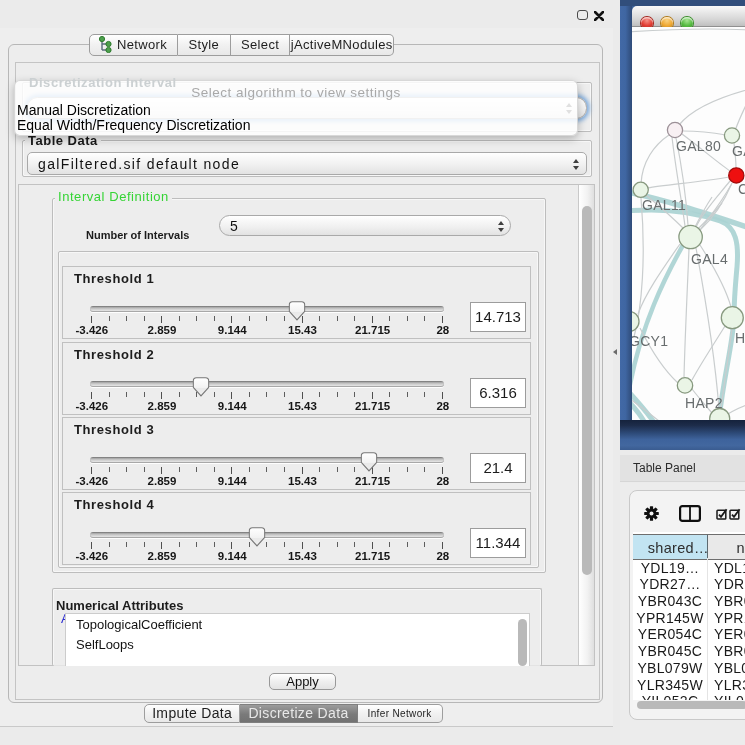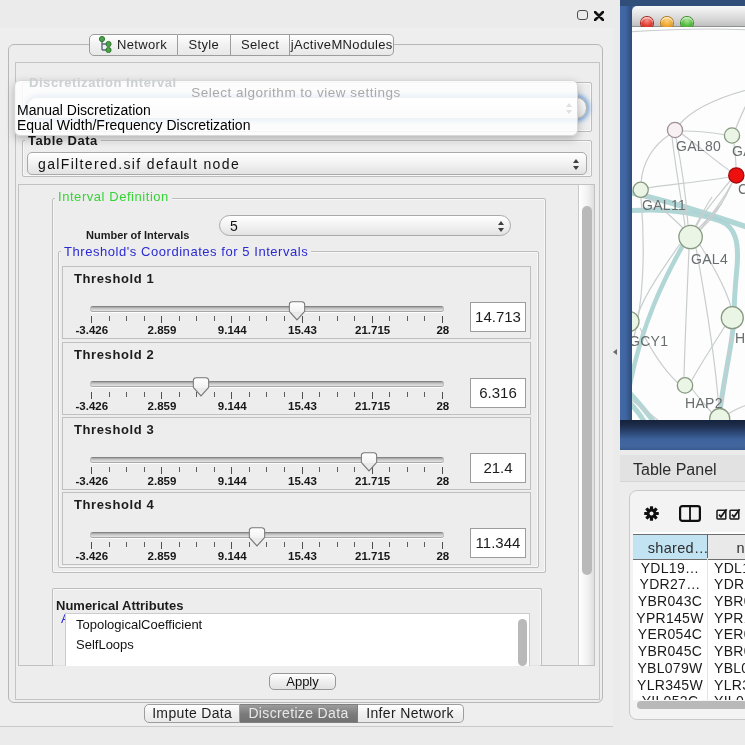--- a/index.html
+++ b/index.html
@@ -68,21 +68,21 @@
 #desk .topb{position:absolute;left:0;top:0;width:100%;height:6px;background:#304d7a}
 #desk .leftb{position:absolute;left:0;top:6px;width:12px;height:414px;background:linear-gradient(90deg,#4269a6,#3f66a2 45%,#2f4b78)}
 #desk .botb{position:absolute;left:0;top:420px;width:100%;height:30px;
  background:linear-gradient(#15223c,#1d2c4a 18%,#2c4875 42%,#3e639c 65%,#42679f 85%,#3a5c90)}
 #ntitle{left:632px;top:6px;width:113px;height:21px;background:linear-gradient(#f9f9f9,#d4d4d4 70%,#bfbfbf);
  border-bottom:1px solid #909090;border-top-left-radius:5px}
 .tl{position:absolute;top:11px;width:11.5px;height:11.5px;border-radius:50%}
 #canvas{left:632px;top:27px;width:113px;height:393px;background:#fdfdfd;overflow:hidden}
 
 #tp-title{left:620px;top:455px;width:125px;height:27px;background:#e2e2e2;border-bottom:1px solid #d6d6d6}
-#tp-title .t{position:absolute;left:13px;top:6px;font-size:16px;color:#2b2b2b}
+#tp-title .t{position:absolute;left:13px;top:6px;font-size:12px;color:#2b2b2b}
 #tp-body{left:620px;top:483px;width:125px;height:262px;background:#ececec}
 #tp-box{left:629px;top:490px;width:130px;height:230px;background:#f3f3f3;border:1px solid #c9c9c9;border-radius:8px}
 #tbl{left:633px;top:532px;width:112px;height:177px;background:#fff}
 .hcell{position:absolute;top:0;height:26px;font-size:14.5px;color:#2e2e2e;display:flex;align-items:center;justify-content:center;border-bottom:1px solid #6e6e6e;padding-top:1px;letter-spacing:0.3px}
 .trow{position:absolute;width:200px;font-size:14px;color:#1a1a1a;white-space:nowrap;letter-spacing:0.3px}
 .trow .c1{position:absolute;left:0;width:74px;text-align:center}
 .trow .c2{position:absolute;left:81px}
 </style></head>
 <body>
 <div id="app">
@@ -125,21 +125,20 @@
 <div class="bold abs" style="left:86px;top:229px;font-size:11px">Number of Intervals</div>
 <div class="combo" style="left:219px;top:215px;width:292px;height:21px">
   <span class="txt" style="letter-spacing:0">5</span>
   <div class="arrows" style="right:4.5px;top:5px">
         <div class="up"></div>
         <div class="dn"></div>
       </div>
     </div>
 
 <div class="group" style="left:58px;top:251px;width:481px;height:317px"></div>
-<div class="gtitle" style="left:61px;top:244px;color:#2a2ad2">Threshold's Coordinates for 5 Intervals</div>
 
 <div class="tpanel" style="top:266px">
 <div class="name">Threshold 1</div>
 <div class="track"></div>
       <div class="ticks"></div>
       <div class="mticks"></div>
 <div class="slbl" style="left:28.8px">-3.426</div>
       <div class="slbl" style="left:99.0px">2.859</div>
       <div class="slbl" style="left:169.2px">9.144</div>
       <div class="slbl" style="left:239.4px">15.43</div>
@@ -249,21 +248,21 @@
 <circle cx="9.5" cy="8" r="2.6" fill="#4da04d" stroke="#2e7b2e"></circle>
 <circle cx="9.5" cy="14" r="2.6" fill="#4da04d" stroke="#2e7b2e"></circle>
 </svg>Network</div>
       <div class="s" style="width:53.5px;font-size:13px">Style</div>
       <div class="s" style="width:59.2px;font-size:13px">Select</div>
       <div class="s" style="width:104px;font-size:13px">jActiveMNodules</div>
     </div>
 <div class="seg" style="left:144px;top:703.5px;height:19px">
       <div class="s" style="width:96.4px;font-size:14px">Impute Data</div>
       <div class="s sel" style="width:117.2px;font-size:14px">Discretize Data</div>
-      <div class="s" style="width:106px;font-size:14px">Infer Network</div>
+      <div class="s" style="width:85px;font-size:10px">Infer Network</div>
     </div>
 
 <div class="abs" id="popup">
  <div class="r1">Select algorithm to view settings</div>
  <div class="r2">Manual Discretization</div>
  <div class="r3">Equal Width/Frequency Discretization</div>
 </div>
 
 <svg class="abs" style="left:611px;top:348px" width="8" height="8" viewBox="0 0 8 8">
 <path d="M6,1 L2,4 L6,7 Z" fill="#6b6b6b"></path>

